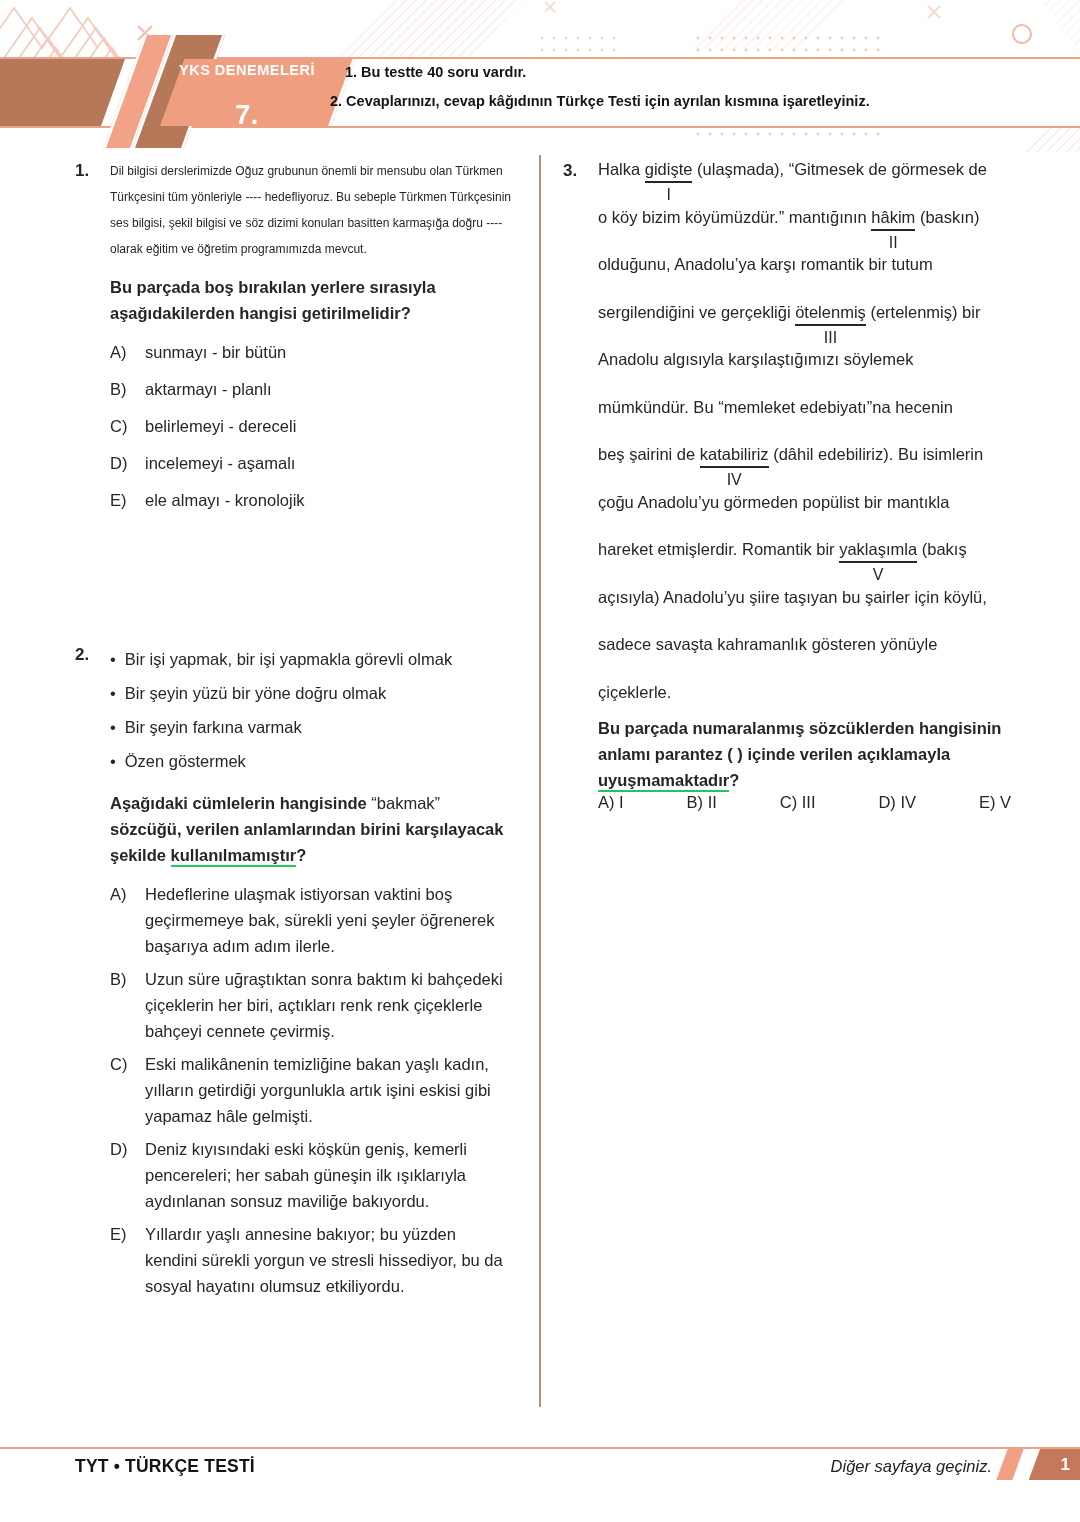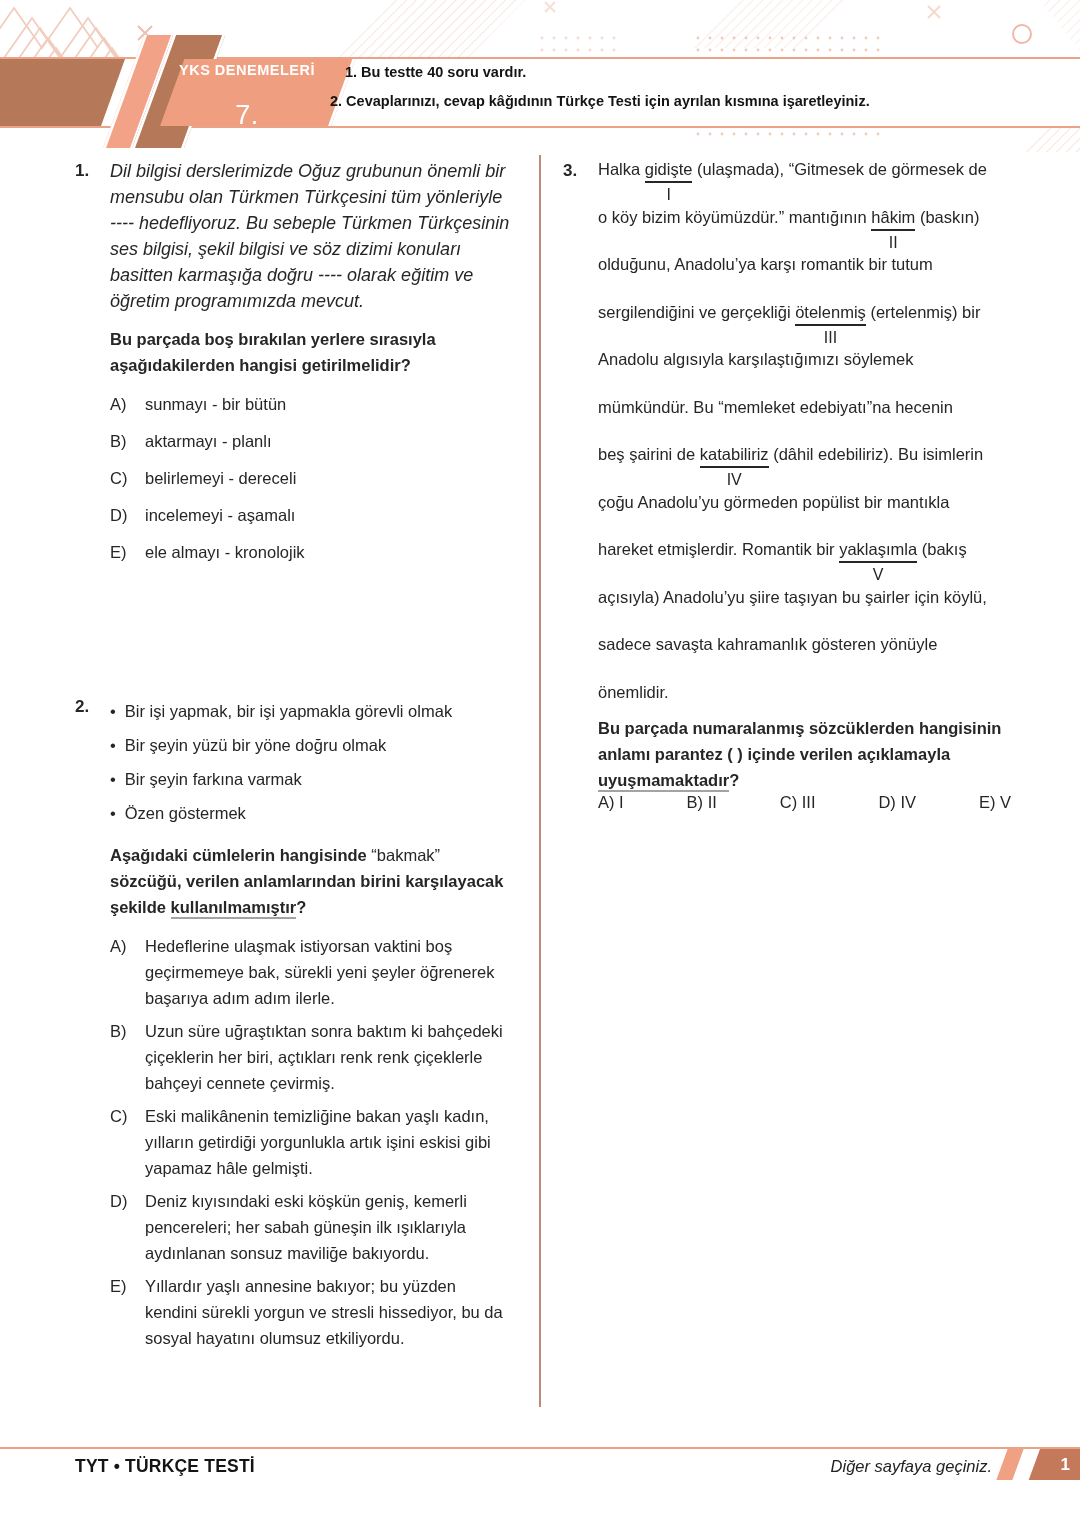--- a/index.html
+++ b/index.html
@@ -16,44 +16,44 @@
   .band-rect{position:absolute;top:59px;left:0;width:125px;height:67px;background:#b5795a;z-index:2;
              clip-path:polygon(0 0,100% 0,calc(100% - 24px) 100%,0 100%);}
   .ribbon{position:absolute;top:35px;height:113px;z-index:2;transform:skewX(-20deg);
           transform-origin:bottom left;border-left:3px solid #fff;border-right:3px solid #fff;}
   .ribbon.r1{left:103px;width:24px;background:#f2a287;}
   .ribbon.r2{left:132px;width:46px;background:#b5795a;}
   .plate{position:absolute;top:59px;left:160px;width:168px;height:67px;background:#f09e80;z-index:2;
          transform:skewX(-20deg);transform-origin:bottom left;border-right:3px solid #fff;}
   .plate-text{position:absolute;top:63px;left:172px;width:150px;z-index:3;text-align:center;color:#fff;line-height:1;}
   .plate-series{font-size:14.5px;font-weight:700;letter-spacing:.5px;margin-bottom:24px;}
-  .plate-exam{font-size:27px;font-weight:400;letter-spacing:.5px;}
+  .plate-exam{font-size:27px;font-weight:700;letter-spacing:.5px;}
   .instr{position:absolute;z-index:3;font-weight:700;font-size:14.5px;color:#141414;}
   .instr.i1{left:345px;top:64px;}
   .instr.i2{left:330px;top:93px;}
 
   
   .divider{position:absolute;left:539px;top:155px;width:2px;height:1252px;background:#bd8a80;z-index:1;}
   .col{position:absolute;top:158px;z-index:1;}
   .col.left{left:75px;width:437px;}
   .col.right{left:563px;width:452px;}
   .q{display:flex;}
   .q-2{margin-top:118px;}
   .qnum{width:35px;flex:none;font-weight:700;font-size:17px;line-height:26px;}
   .qbody{flex:1;min-width:0;}
-  .qtext{margin:0;font-size:18px;line-height:26px;font-style:italic;}
+  .qtext{margin:0;font-size:12px;line-height:26px;}
   .qstem{margin:12px 0 0 0;font-size:16.5px;line-height:26px;font-weight:700;}
   .opts{margin-top:13px;}
   .opt{display:flex;font-size:16.5px;line-height:26px;margin-bottom:11px;}
   .opt.tall{margin-bottom:7px;}
   .opt-label{width:35px;flex:none;}
   .opt-text{flex:1;}
   .bullet-row{font-size:16.5px;line-height:34px;}
   .b-glyph{margin-right:9px;}
-  .useg{border-bottom:2px solid #a3a3a3;padding-bottom:1px;}
+  .useg{border-bottom:2px solid #22c55e;padding-bottom:1px;}
   .reg{font-weight:400;text-align:center;}
 
   
   .q3-line{position:relative;height:47.5px;white-space:nowrap;font-size:16.5px;line-height:22px;}
   .q3-line:last-child{height:26px;}
   .u-word{position:relative;display:inline-block;border-bottom:2px solid #262626;padding-bottom:1px;}
   .u-num{position:absolute;top:100%;left:50%;transform:translateX(-50%);margin-top:3px;
          font-weight:400;font-size:16px;border-bottom:none;}
   .q3-stem{margin-top:8px;}
   .opts-row{display:flex;justify-content:space-between;margin-top:0;font-size:16.5px;padding-right:4px;}
@@ -196,21 +196,21 @@
             <div class="q3-line"><span>o köy bizim köyümüzdür.” mantığının </span><span class="u-word">hâkim<span class="u-num">II</span></span><span> (baskın)</span></div>
             <div class="q3-line"><span>olduğunu, Anadolu’ya karşı romantik bir tutum</span></div>
             <div class="q3-line"><span>sergilendiğini ve gerçekliği </span><span class="u-word">ötelenmiş<span class="u-num">III</span></span><span> (ertelenmiş) bir</span></div>
             <div class="q3-line"><span>Anadolu algısıyla karşılaştığımızı söylemek</span></div>
             <div class="q3-line"><span>mümkündür. Bu “memleket edebiyatı”na hecenin</span></div>
             <div class="q3-line"><span>beş şairini de </span><span class="u-word">katabiliriz<span class="u-num">IV</span></span><span> (dâhil edebiliriz). Bu isimlerin</span></div>
             <div class="q3-line"><span>çoğu Anadolu’yu görmeden popülist bir mantıkla</span></div>
             <div class="q3-line"><span>hareket etmişlerdir. Romantik bir </span><span class="u-word">yaklaşımla<span class="u-num">V</span></span><span> (bakış</span></div>
             <div class="q3-line"><span>açısıyla) Anadolu’yu şiire taşıyan bu şairler için köylü,</span></div>
             <div class="q3-line"><span>sadece savaşta kahramanlık gösteren yönüyle</span></div>
-            <div class="q3-line"><span>önemlidir.</span></div>
+            <div class="q3-line"><span>çiçeklerle.</span></div>
           </div>
         <p class="qstem q3-stem" id="q3-stem"><span>Bu parçada numaralanmış sözcüklerden hangisinin anlamı parantez ( ) içinde verilen açıklamayla </span><span class="useg ">uyuşmamaktadır</span><span>?</span></p>
         <div class="opts-row" id="q3-opts">
             <span>A) I</span>
             <span>B) II</span>
             <span>C) III</span>
             <span>D) IV</span>
             <span>E) V</span>
           </div>
       </div>

